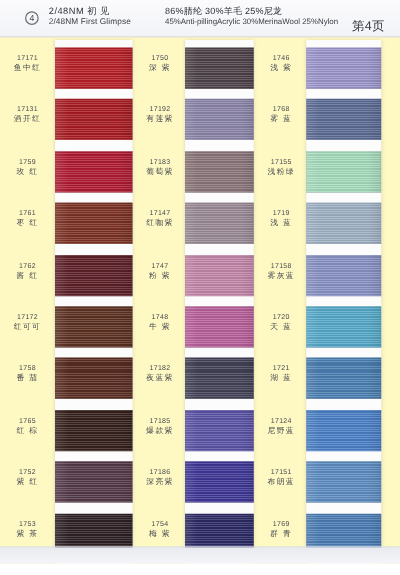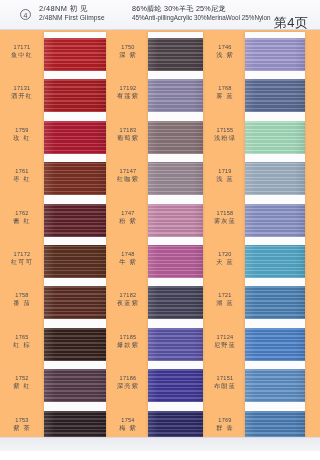--- a/index.html
+++ b/index.html
@@ -11,21 +11,21 @@
     width: 320px;
     height: 460px;
     overflow: hidden;
     font-family: "Liberation Sans", "DejaVu Sans", sans-serif;
   }
 
   #card {
     position: relative;
     width: 320px;
     height: 451px;
-    background: #fdba74;
+    background: #fef9c3;
     box-sizing: border-box;
     overflow: hidden;
   }
 
   
   #header {
     position: absolute;
     left: 0; top: 0;
     width: 320px;
     height: 30px;
@@ -82,21 +82,21 @@
   .hdr-comp-en {
     font-size: 6.3px;
     line-height: 9px;
     letter-spacing: 0px;
     white-space: nowrap;
     color: #3a3d45;
   }
   .hdr-page {
     position: absolute;
     right: 12px; top: 14px;
-    font-size: 13px;
+    font-size: 10px;
     color: #32353c;
     letter-spacing: 0.3px;
     white-space: nowrap;
   }
 
   
   #columns {
     position: absolute;
     left: 0; top: 30px;
     width: 320px;

